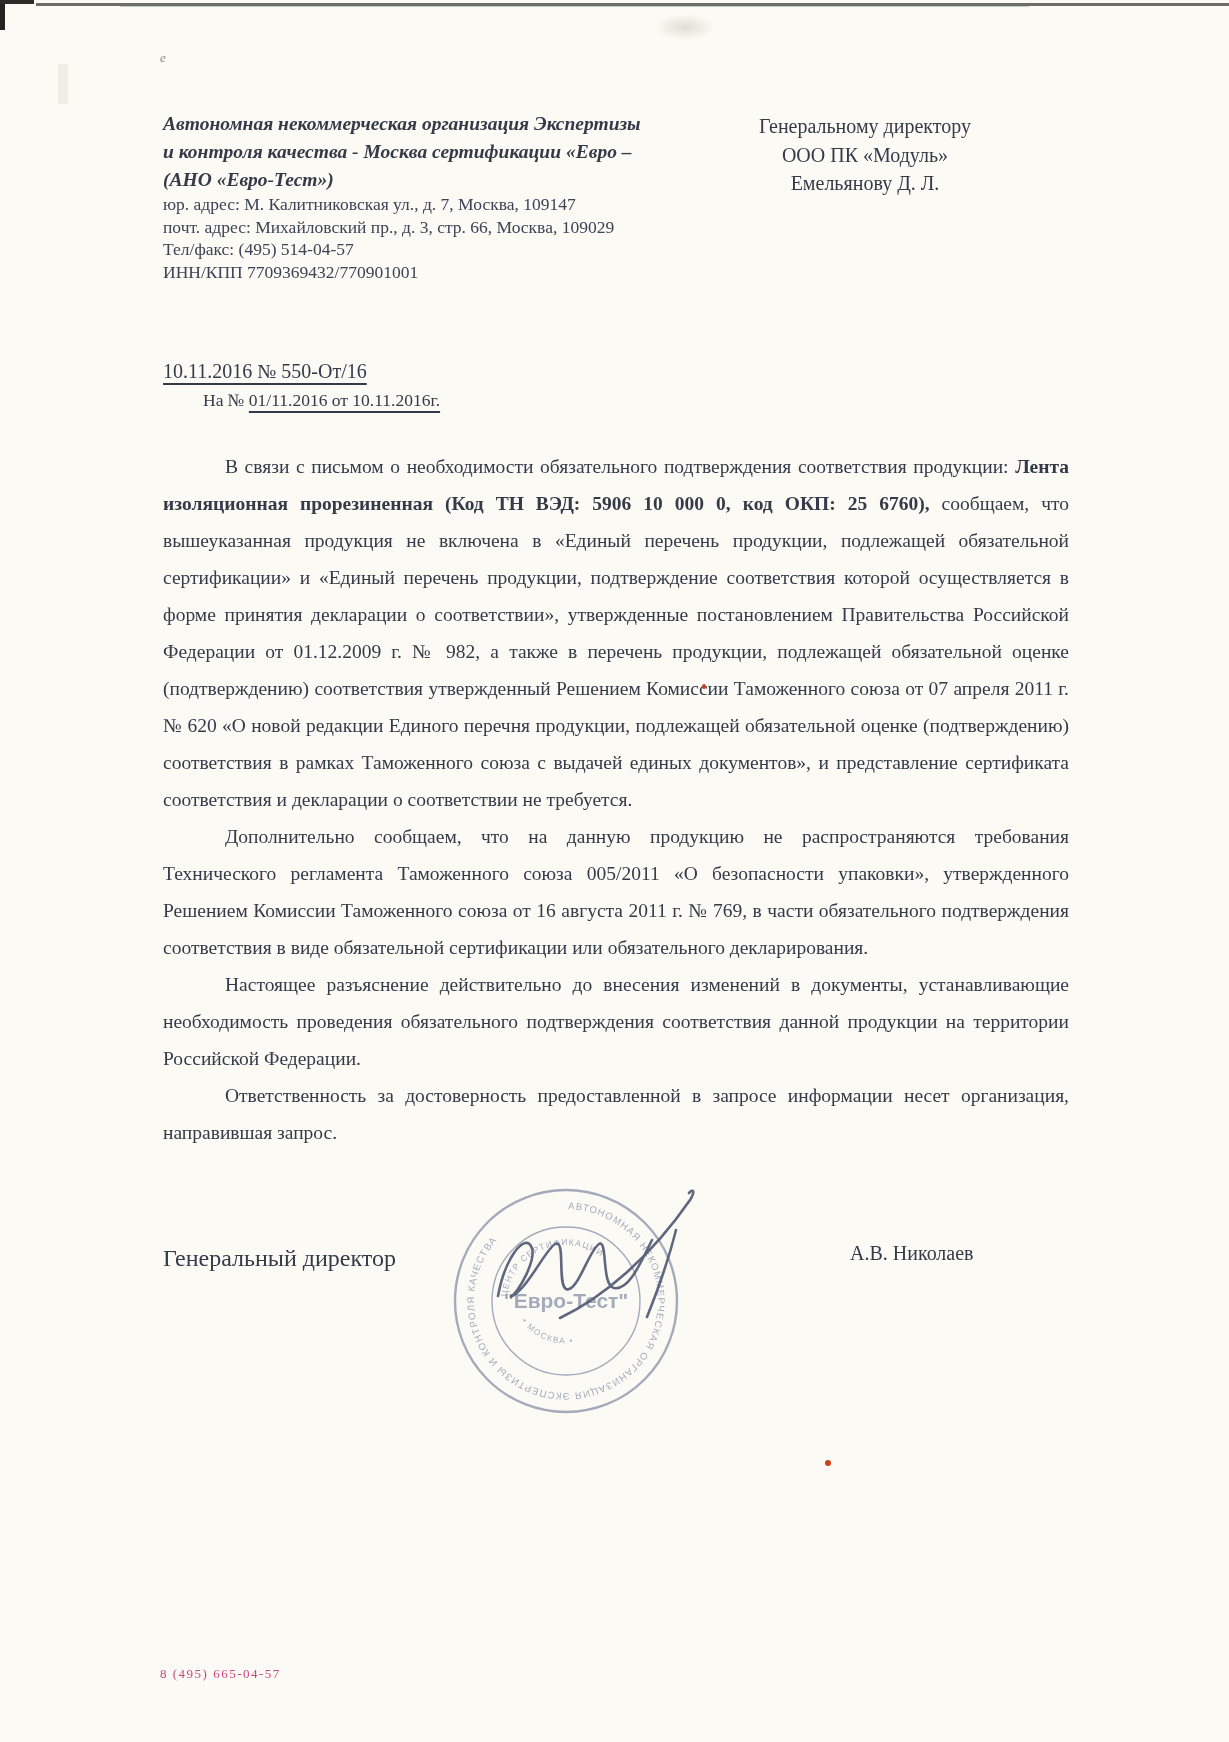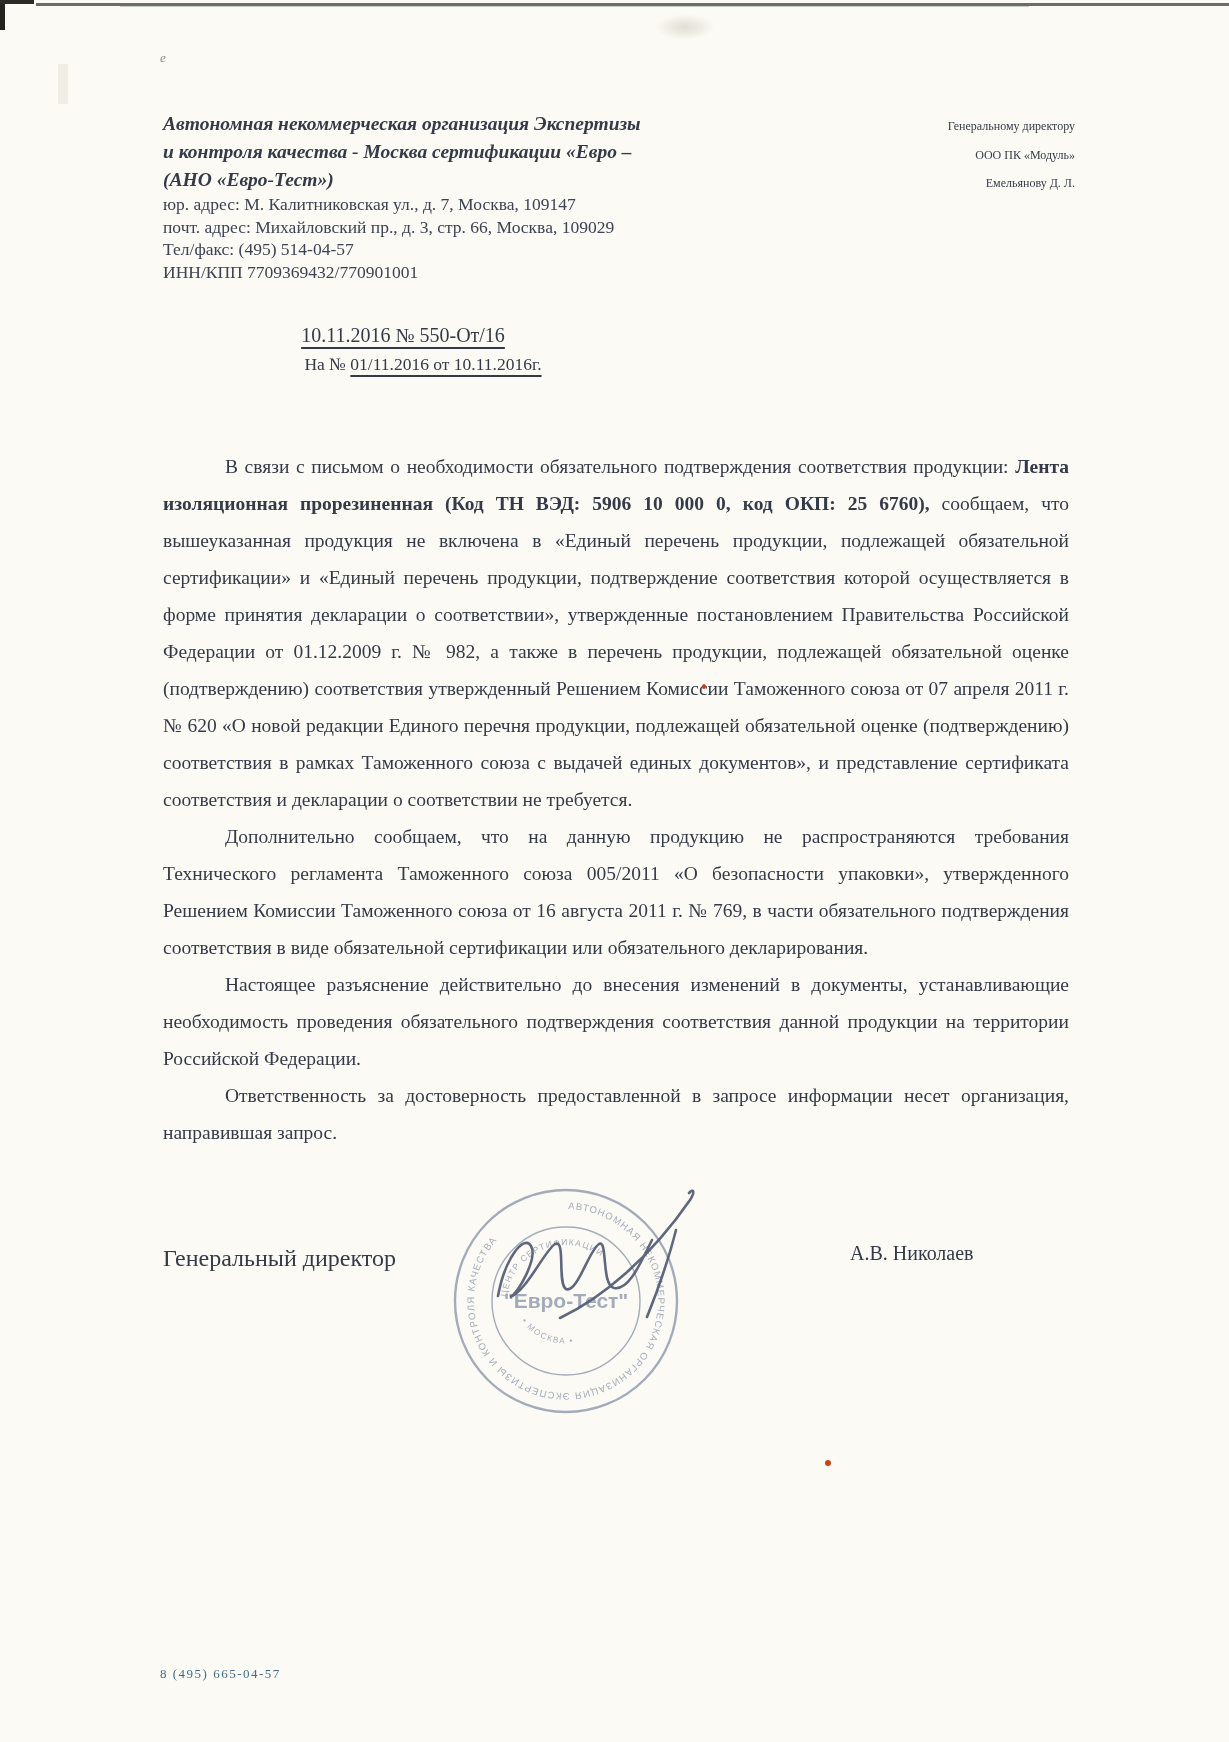--- a/index.html
+++ b/index.html
@@ -19,24 +19,24 @@
   .scan-corner2{position:absolute;top:0;left:0;width:34px;height:4px;background:#2c2b27;}
   .stray-mark{position:absolute;left:160px;top:50px;font-size:13px;color:#8a8a84;font-style:italic;}
   .smudge{position:absolute;left:655px;top:14px;width:60px;height:26px;background:radial-gradient(closest-side,#d9d7cc,rgba(217,215,204,0));opacity:.8;}
   .smudge2{position:absolute;left:58px;top:64px;width:10px;height:40px;background:#edebe2;opacity:.9;}
 
   
   .hdr-left{position:absolute;left:163px;top:110px;width:540px;}
   .org-name{font-weight:bold;font-style:italic;font-size:19.5px;line-height:28px;}
   .org-short{font-weight:bold;font-style:italic;font-size:19.5px;line-height:27px;}
   .org-detail{font-size:17.5px;line-height:22.6px;color:#3d4354;}
-  .hdr-right{position:absolute;right:154px;top:112px;width:420px;text-align:right;font-size:12px;line-height:28.5px;}
+  .hdr-right{position:absolute;right:154px;top:112px;width:420px;text-align:center;font-size:20px;line-height:28.5px;}
 
   
-  .refs{position:absolute;left:163px;top:324px;width:480px;text-align:center;}
+  .refs{position:absolute;left:163px;top:360px;width:480px;}
   .ref-out{font-size:20px;text-decoration:underline;text-underline-offset:5px;text-decoration-thickness:1.5px;}
   .ref-in{font-size:17.5px;margin-top:7px;margin-left:40px;}
   .ref-in .u{text-decoration:underline;text-underline-offset:5px;text-decoration-thickness:1.5px;}
 
   
   .body-text{position:absolute;left:163px;top:448px;width:906px;font-size:19.5px;line-height:37px;text-align:justify;}
   .body-text p{margin:0;text-indent:62px;}
   .b{font-weight:bold;}
 
   
@@ -44,21 +44,21 @@
   .sig-name{position:absolute;left:850px;top:1242px;font-size:20px;}
 
   
   .stamp{position:absolute;left:448px;top:1183px;width:236px;height:236px;opacity:.8;}
   .stamp text{fill:#8e98ad;}
   .autograph{position:absolute;left:455px;top:1140px;width:270px;height:210px;}
 
   .ink-dot1{position:absolute;left:702px;top:684px;width:4px;height:5px;border-radius:50%;background:#c63b1e;}
   .ink-dot2{position:absolute;left:825px;top:1460px;width:6px;height:6px;border-radius:50%;background:#cf3f1d;}
 
-  .footer-phone{position:absolute;left:160px;top:1666px;font-size:13px;letter-spacing:1.5px;color:#0c4a6e;opacity:.8;font-family:"Liberation Serif","DejaVu Serif",serif;}
+  .footer-phone{position:absolute;left:160px;top:1666px;font-size:13px;letter-spacing:1.5px;color:#be185d;opacity:.8;font-family:"Liberation Serif","DejaVu Serif",serif;}
 </style>
 </head>
 <body>
 
 <div class="page">
 
   <div class="scan-topline"></div>
   <div class="scan-topline2"></div>
   <div class="scan-corner"></div>
   <div class="scan-corner2"></div>

